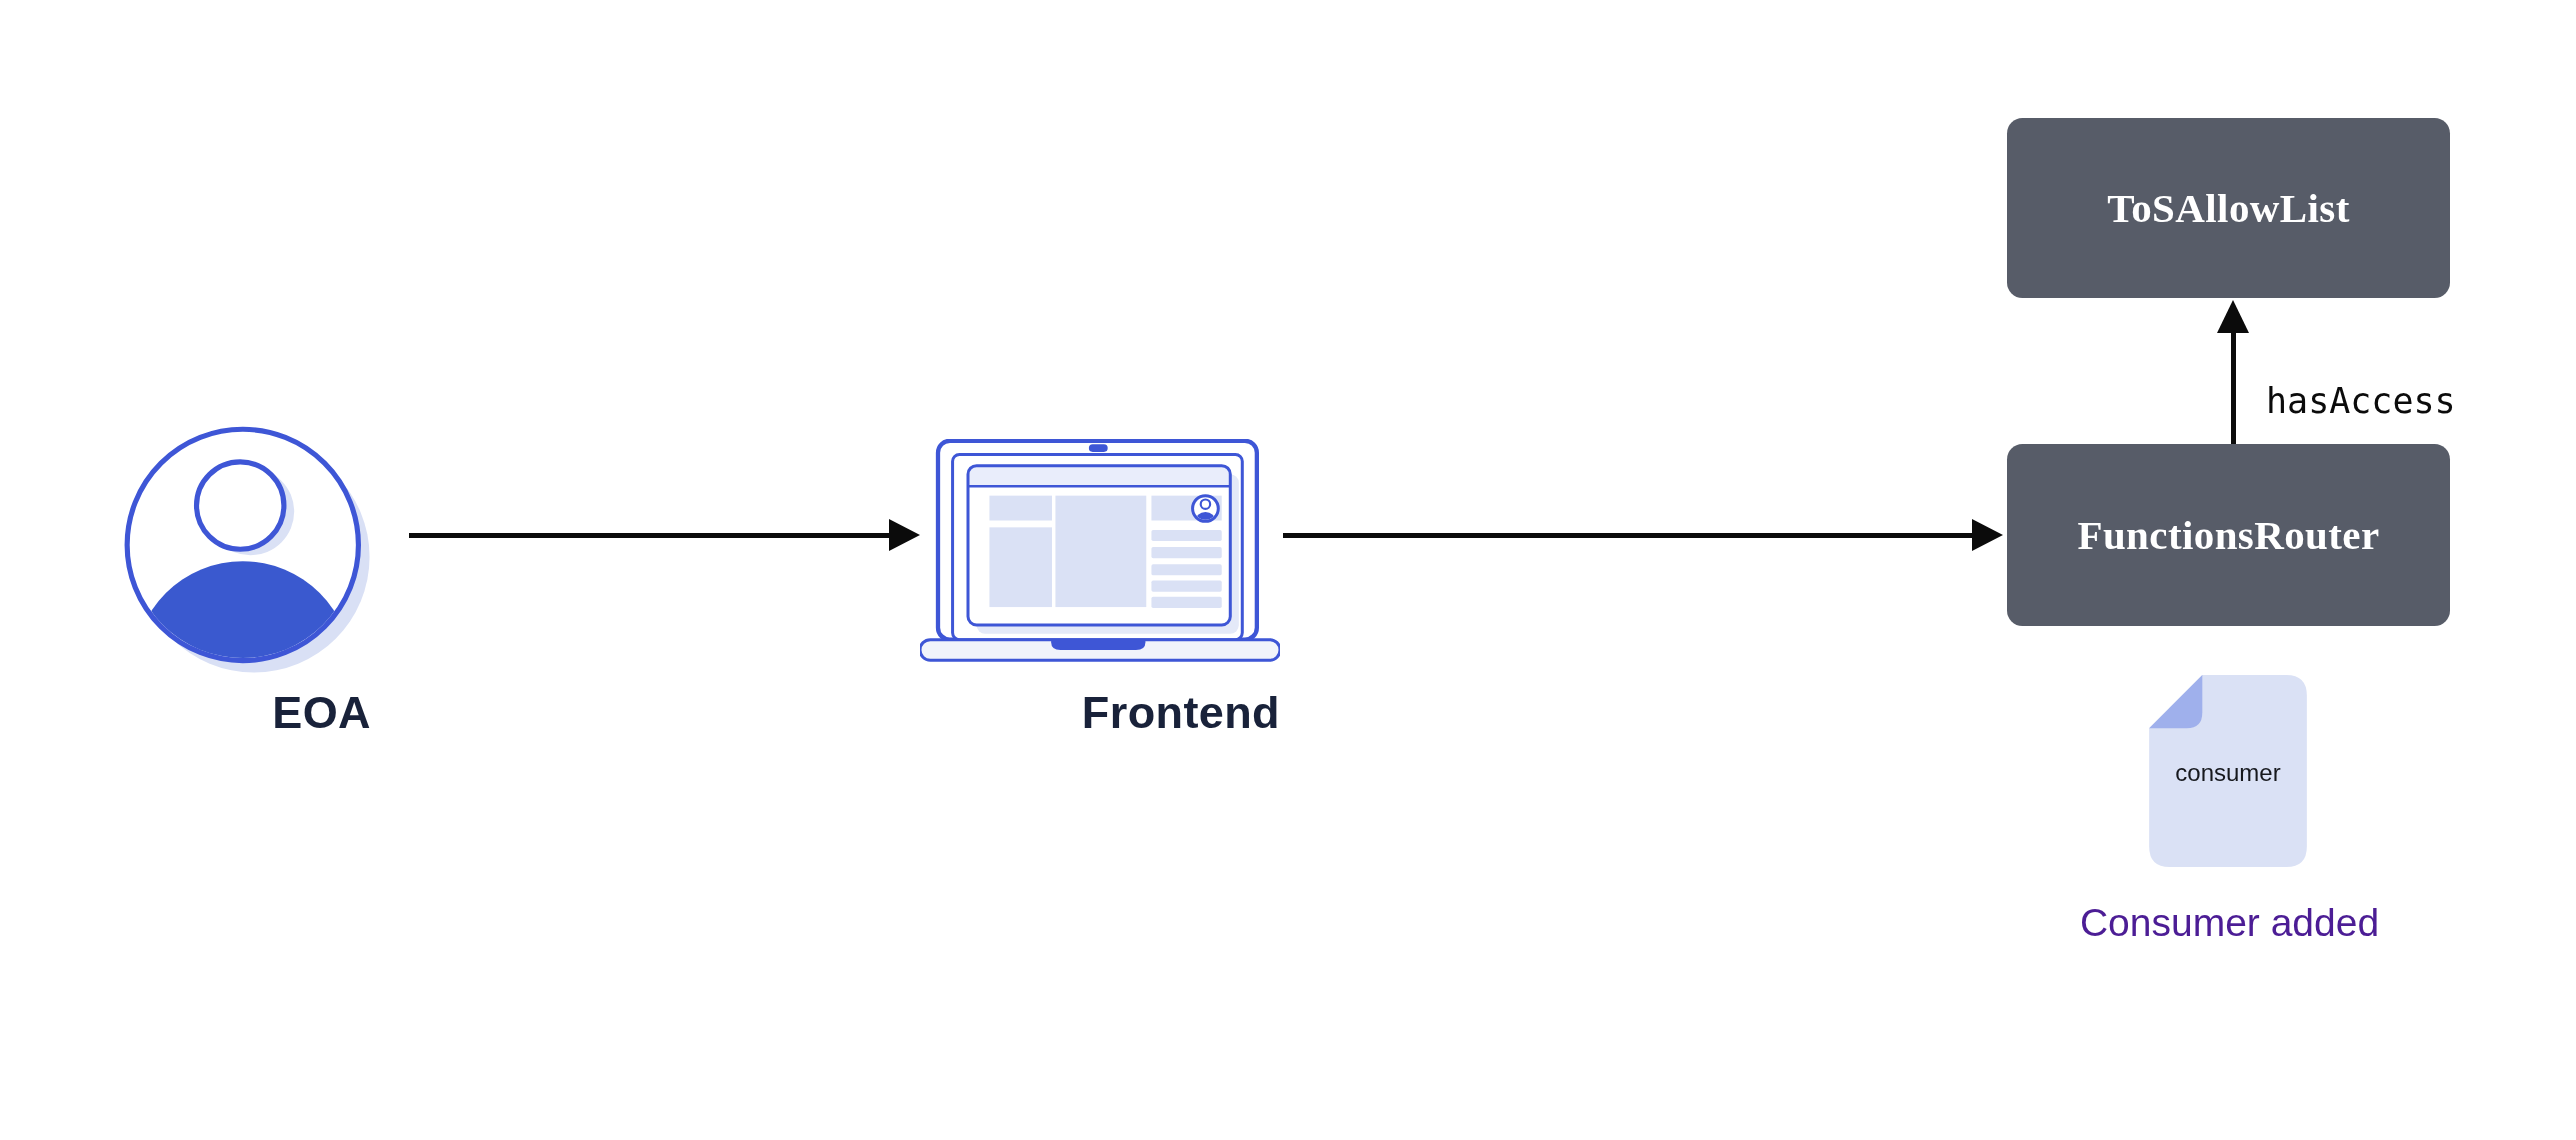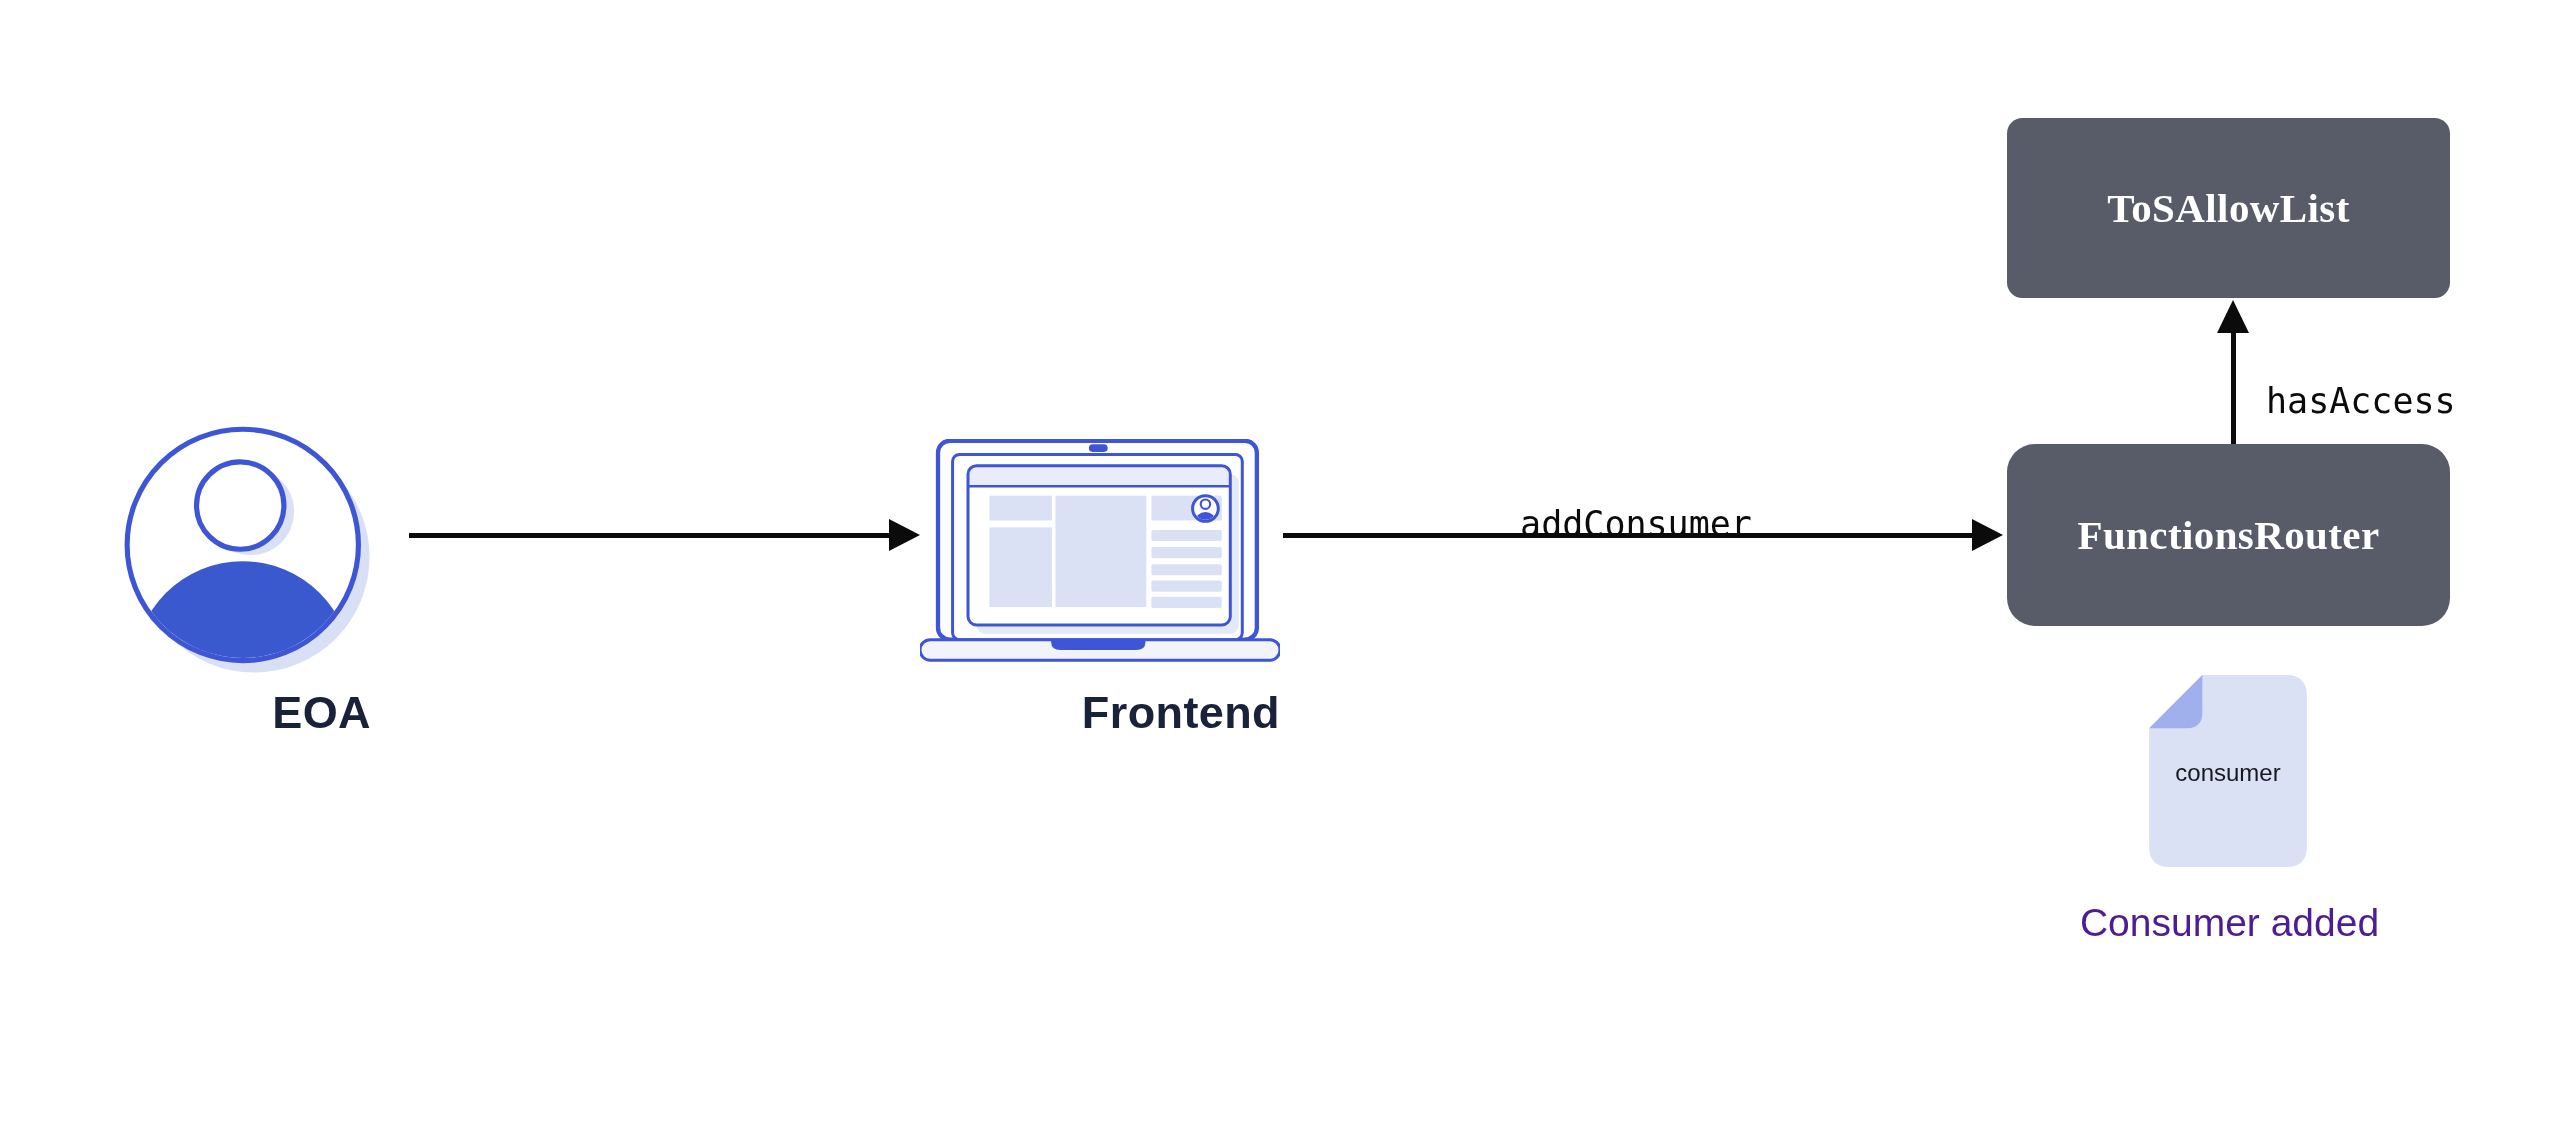--- a/index.html
+++ b/index.html
@@ -136,29 +136,28 @@
         <circle cx="333" cy="81" r="13"></circle>
       </clipPath>
     <ellipse cx="333" cy="96" rx="12" ry="11" fill="#3E56D6" clip-path="url(#mini-avatar-clip)"></ellipse>
     <circle cx="333" cy="76" r="5.5" fill="#ffffff" stroke="#3E56D6" stroke-width="2.5"></circle>
 
     <rect x="0" y="234" width="420" height="24" rx="12" fill="#F1F4FB" stroke="#3E56D6" stroke-width="3.5"></rect>
     <path d="M153 234 h110 v3 q0 9 -11 9 h-88 q-11 0 -11 -9 z" fill="#3E56D6"></path>
   </svg>
   <div class="node-label" style="left:920px; top:689px; width:360px;">Frontend</div>
 
-  <div class="code-label" style="left:1456px; top:505px; width:360px;">addConsumer</div>
   <div class="arrow-line-h" style="left:1283px; top:533px; width:690px;"></div>
   <div class="arrow-head-right" style="left:1972px; top:519px;"></div>
 
   <div class="contract-box" style="left:2007px; top:118px; height:180px;">
     <div class="contract-label">ToSAllowList</div>
   </div>
 
-  <div class="contract-box" style="left:2007px; top:444px;border-radius:28px;">
+  <div class="contract-box" style="left:2007px; top:444px;">
     <div class="contract-label">FunctionsRouter</div>
   </div>
 
   <div class="arrow-line-v" style="left:2231px; top:331px; height:113px;"></div>
   <div class="arrow-head-up" style="left:2217px; top:300px;"></div>
   <div class="code-label" style="left:2266px; top:382px; text-align:left;">hasAccess</div>
 
   <svg class="abs" style="left:2149px; top:675px;" width="158" height="192" viewBox="0 0 184 224">
     <path d="M62 0 H160 Q184 0 184 24 V200 Q184 224 160 224 H24 Q0 224 0 200 V62 Z" fill="#DAE1F5"></path>
     <path d="M62 0 L0 62 L44 62 Q62 62 62 44 Z" fill="#9FB0EC"></path>

